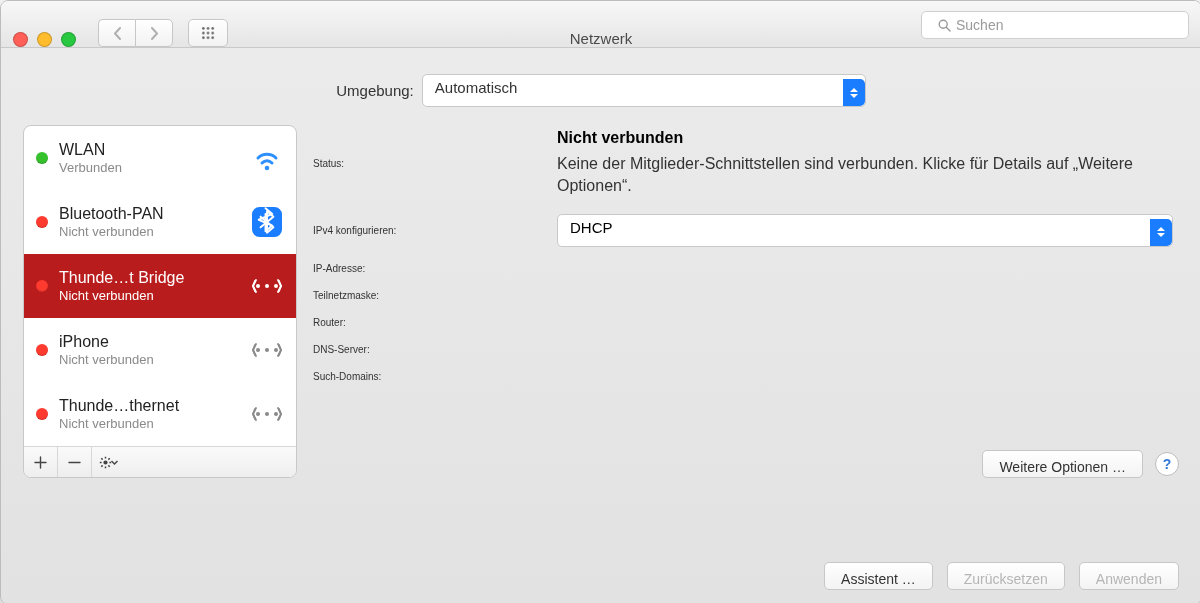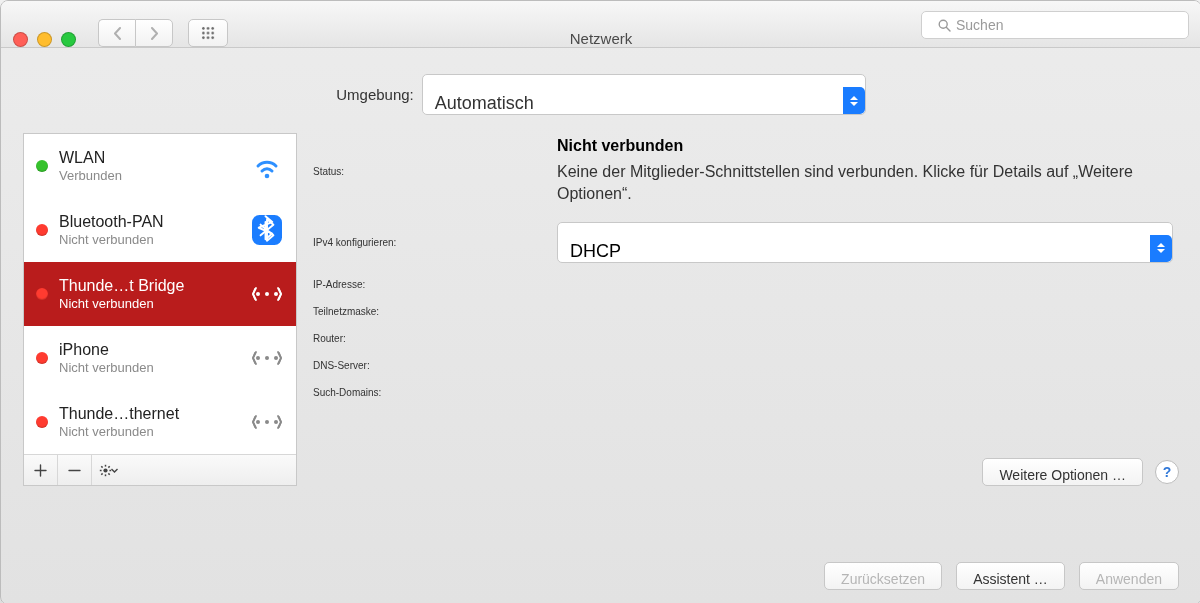--- a/index.html
+++ b/index.html
@@ -17,28 +17,28 @@
   .nav-btn.right{border-radius:0 5px 5px 0}
   .grid-btn{width:38px;height:26px;margin-left:15px;border:1px solid #c7c7c7;border-radius:5px;background:linear-gradient(#ffffff,#f2f2f2);display:flex;align-items:center;justify-content:center;color:#6a6a6a}
   .grid-icon{display:inline-block;width:14px;height:14px;background:
       radial-gradient(circle,#6a6a6a 1.2px,transparent 1.4px) 0 0/4.7px 4.7px;}
   .title{position:absolute;left:0;right:0;text-align:center;font-size:15px;color:#4a4a4a;pointer-events:none}
   .search{position:absolute;right:12px;top:10px;width:250px;height:26px;border:1px solid #cfcfcf;border-radius:5px;background:#fff;display:flex;align-items:center;color:#9a9a9a;font-size:14px;padding-left:16px}
   .search svg{margin-right:5px}
   
   .location-row{display:flex;justify-content:center;align-items:center;padding:26px 0 18px 0;font-size:15px;color:#333}
   .location-row .lbl{margin-right:8px}
-  .select{background:#fff;border:1px solid #c8c8c8;border-radius:5px;height:27px;display:flex;align-items:flex-end;padding:12px 0 0 12px;font-size:18px;position:relative;min-width:0}
+  .select{background:#fff;border:1px solid #c8c8c8;border-radius:5px;height:27px;display:flex;align-items:flex-start;padding:4px 0 0 12px;font-size:15px;position:relative;min-width:0}
   .select .arrow{background:#1a7cff;width:22px;align-self:stretch;border-radius:0 5px 5px 0;display:flex;flex-direction:column;align-items:center;justify-content:center;margin-left:auto}
   .select .arrow::before,.select .arrow::after{content:"";border-left:4px solid transparent;border-right:4px solid transparent}
   .select .arrow::before{border-bottom:4px solid #fff;margin-bottom:2px}
   .select .arrow::after{border-top:4px solid #fff}
   
   .main{display:flex;padding:0 22px 18px 22px;gap:16px}
-  .sidebar{width:272px;background:#fff;border:1px solid #c8c8c8;border-radius:0;display:flex;flex-direction:column;overflow:hidden}
+  .sidebar{width:272px;background:#fff;border:1px solid #c8c8c8;border-radius:8px;display:flex;flex-direction:column;overflow:hidden}
   .svc-list{flex:1;overflow:auto}
   .svc{display:flex;align-items:center;height:64px;padding:0 10px 0 12px;position:relative}
   .svc .status-dot{width:12px;height:12px;border-radius:50%;margin-right:11px;flex-shrink:0}
   .svc .green{background:#36c22d;box-shadow:inset 0 -1px 1px rgba(0,0,0,.2)}
   .svc .red{background:#ff3b30;box-shadow:inset 0 -1px 1px rgba(0,0,0,.2)}
   .svc .txt{flex:1;min-width:0}
   .svc .name{font-size:16px;color:#222;white-space:nowrap;overflow:hidden;text-overflow:ellipsis}
   .svc .sub{font-size:13px;color:#8a8a8a;margin-top:1px}
   .svc .ic{width:38px;display:flex;justify-content:center;align-items:center;flex-shrink:0}
   .svc.selected{background:#b91c1c}
@@ -234,22 +234,22 @@
 
       <div class="bottom-right">
         <button class="btn">Weitere Optionen …</button>
         <div class="help">?</div>
       </div>
     </div>
 
   </div>
 
   <div class="footer-bar">
+    <button class="btn">Assistent …</button>
     <button class="btn disabled">Zurücksetzen</button>
-    <button class="btn">Assistent …</button>
     <button class="btn disabled">Anwenden</button>
   </div>
 
 </div>
 
 <svg width="0" height="0" style="position:absolute">
   <defs>
     <g id="ic-wifi">
         <path d="M3 14c5-5 13-5 18 0" stroke="#2e90ff" stroke-width="3" fill="none" stroke-linecap="round"></path>
         <path d="M7 19c3-3 7-3 10 0" stroke="#2e90ff" stroke-width="3" fill="none" stroke-linecap="round"></path>

